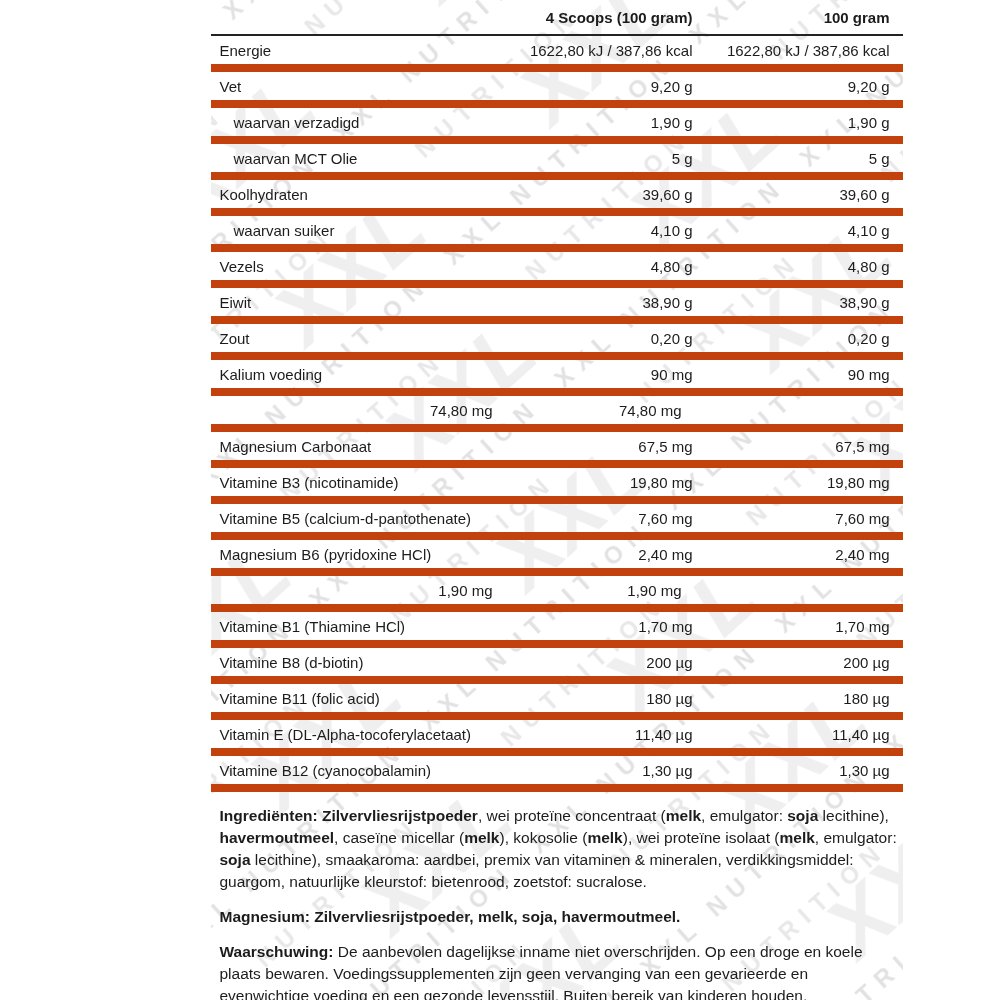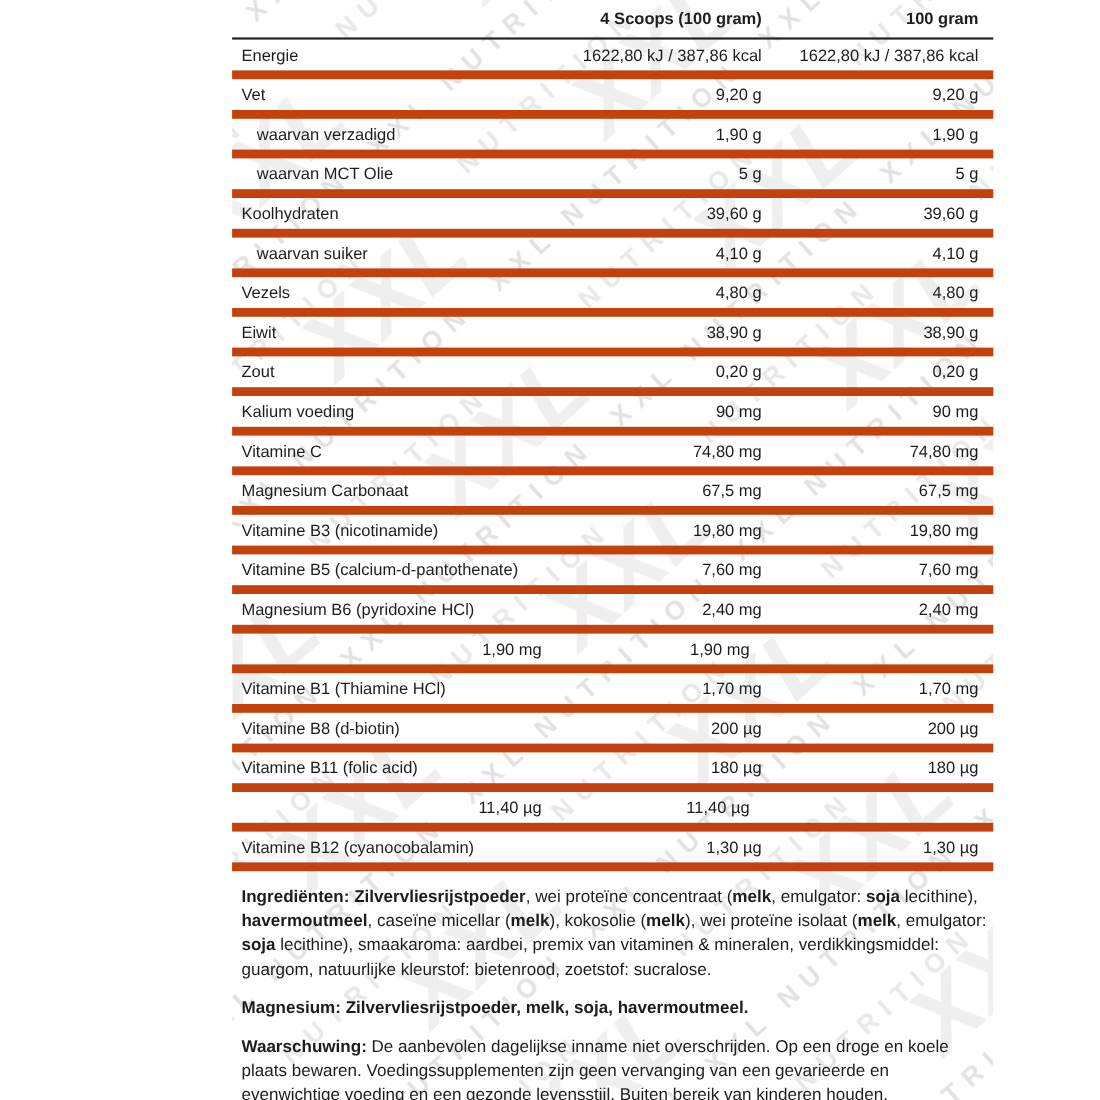--- a/index.html
+++ b/index.html
@@ -103,21 +103,20 @@
     <div class="c val v3">0,20 g</div>
   </div>
 
   <div class="row trow">
     <div class="c label">Kalium voeding</div>
     <div class="c val v2">90 mg</div>
     <div class="c val v3">90 mg</div>
   </div>
 
   <div class="row trow">
-    <div class="c label">Vitamine C</div>
     <div class="c val v2">74,80 mg</div>
     <div class="c val v3">74,80 mg</div>
   </div>
 
   <div class="row trow">
     <div class="c label">Magnesium Carbonaat</div>
     <div class="c val v2">67,5 mg</div>
     <div class="c val v3">67,5 mg</div>
   </div>
 
@@ -156,20 +155,21 @@
     <div class="c val v3">200 µg</div>
   </div>
 
   <div class="row trow">
     <div class="c label">Vitamine B11 (folic acid)</div>
     <div class="c val v2">180 µg</div>
     <div class="c val v3">180 µg</div>
   </div>
 
   <div class="row trow">
+    <div class="c label">Vitamin E (DL-Alpha-tocoferylacetaat)</div>
     <div class="c val v2">11,40 µg</div>
     <div class="c val v3">11,40 µg</div>
   </div>
 
   <div class="row trow">
     <div class="c label">Vitamine B12 (cyanocobalamin)</div>
     <div class="c val v2">1,30 µg</div>
     <div class="c val v3">1,30 µg</div>
   </div>
 </div>

